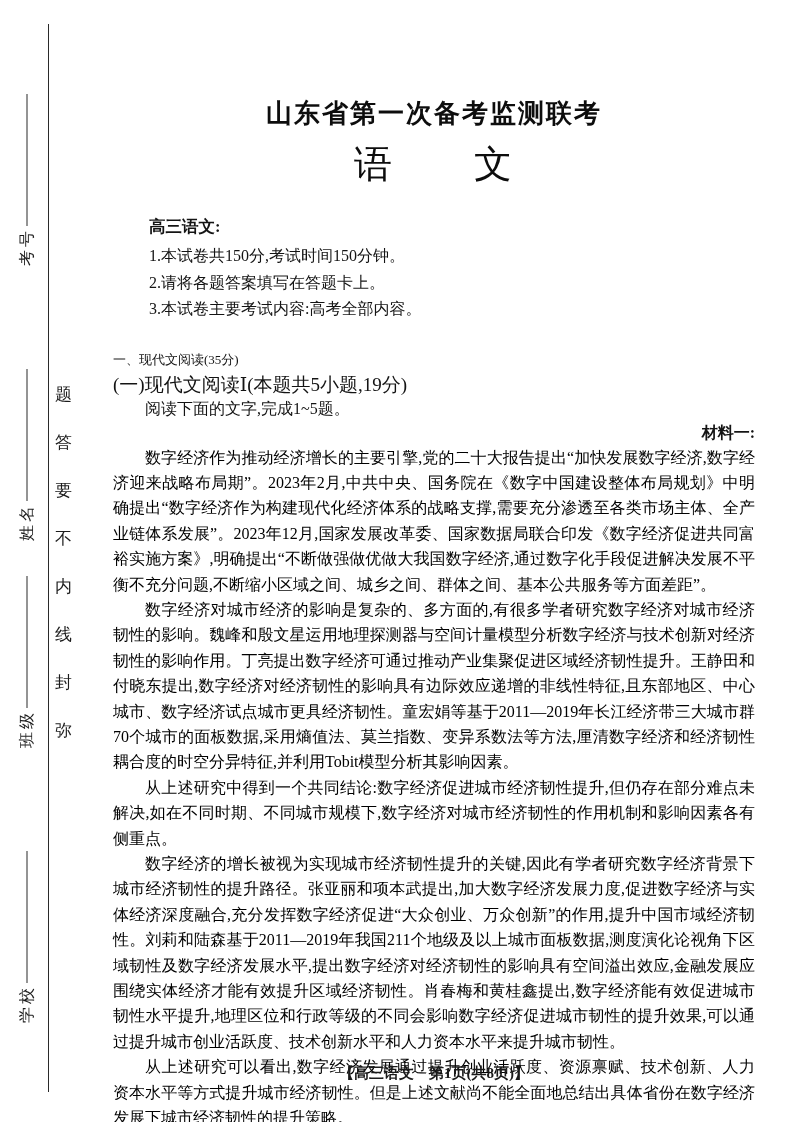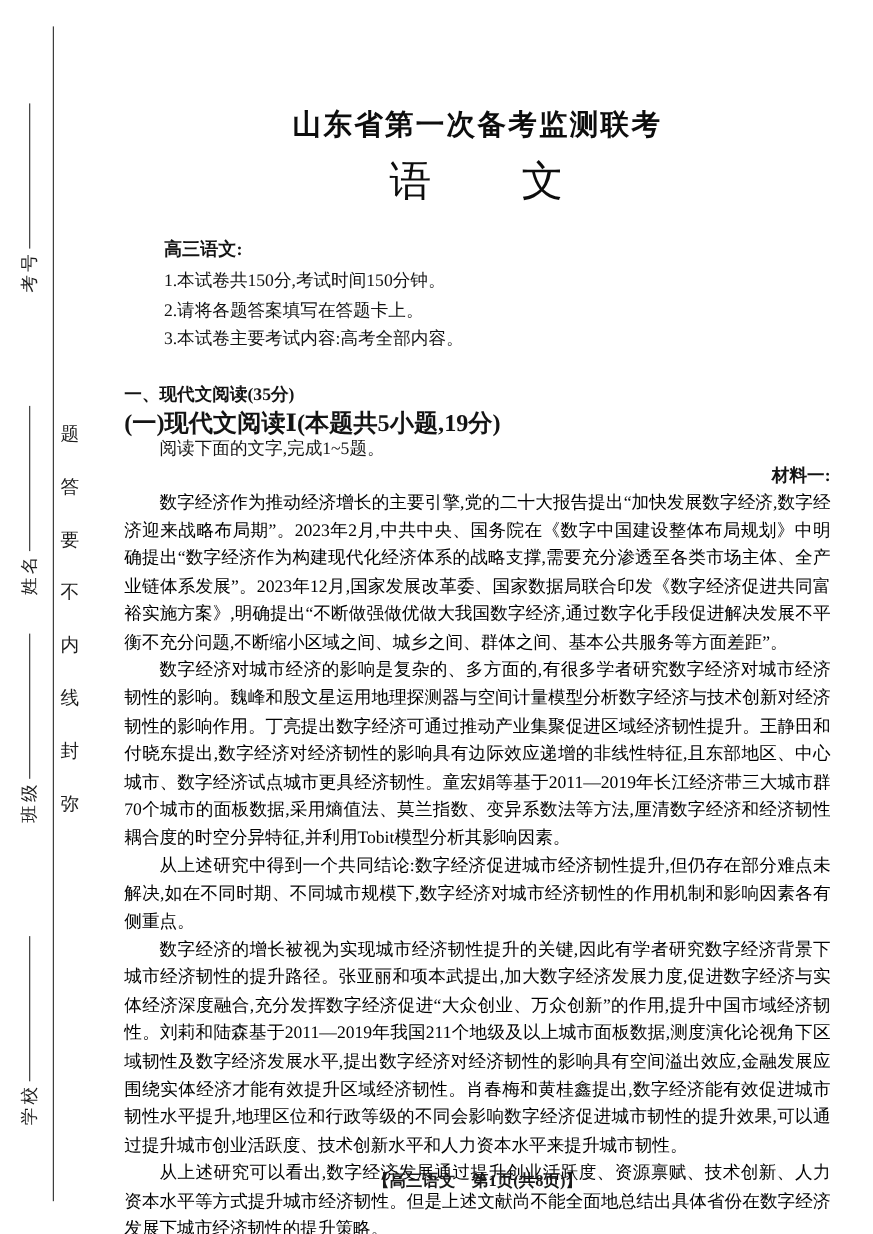--- a/index.html
+++ b/index.html
@@ -54,22 +54,22 @@
   }
   .subject-title {
     margin-top:8px; text-align:center;
     font-size:38px; font-weight:normal; letter-spacing:2px;
     color:#0d0d0d;
   }
   .notice { margin-top:26px; margin-left:36px; font-size:16px; }
   .notice-heading { font-weight:bold; font-size:16.5px; margin-bottom:5px; }
   .notice-item { line-height:26.5px; }
 
-  .part-heading { margin-top:24px; font-size:16px; font-weight:bold; line-height:25px; }
-  .sub-heading  { font-size:22px; font-weight:bold; line-height:25px; }
+  .part-heading { margin-top:24px; font-size:13px; font-weight:normal; line-height:25px; }
+  .sub-heading  { font-size:19px; font-weight:normal; line-height:25px; }
   .instruction  { font-size:16px; line-height:24px; text-indent:2em; }
   .material-label { font-size:16px; font-weight:bold; line-height:24px; text-indent:2em;text-align:right; }
 
   .paragraphs p {
     font-size:16px; line-height:25.4px;
     text-align:justify; text-indent:2em;
     color:#000000;
   }
 
   .page-footer {

